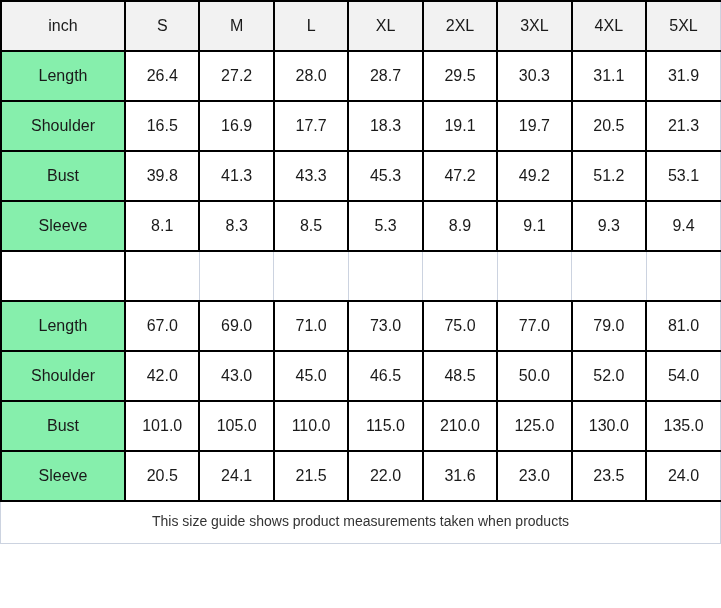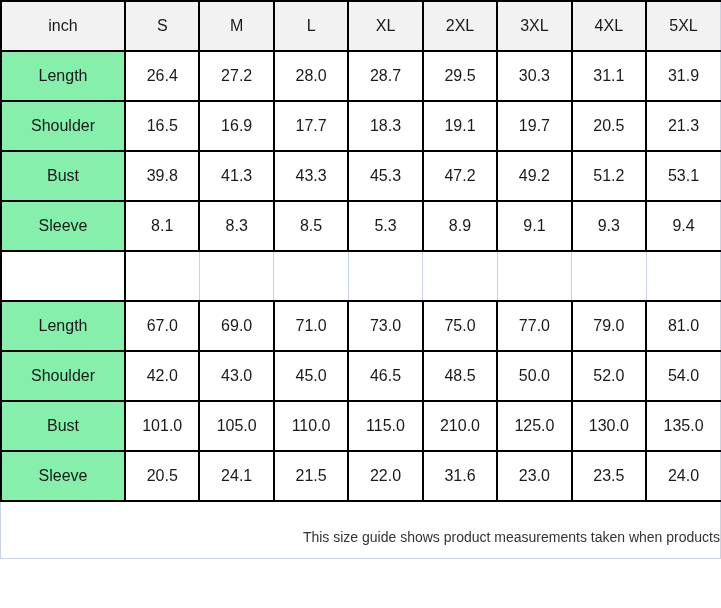--- a/index.html
+++ b/index.html
@@ -34,26 +34,26 @@
     border-left: 1px solid #ccd3e0;
     border-right: 1px solid #ccd3e0;
   }
   tr.spacer-row td:first-child {
     border-left: 2px solid #000;
     border-right: 2px solid #000;
   }
   .footer-note {
     box-sizing: border-box;
     width: 721px;
-    height: 57px;
+    height: 42px;
     border-left: 1px solid #ccd3e0;
     border-right: 1px solid #ccd3e0;
     border-bottom: 1px solid #ccd3e0;
-    padding-top: 26px;
-    text-align: right;
+    padding-top: 10px;
+    text-align: center;
   }
   .footer-note div {
     font-size: 14px;
     line-height: 18px;
     color: #333;
   }
 </style>
 </head>
 <body>
 

